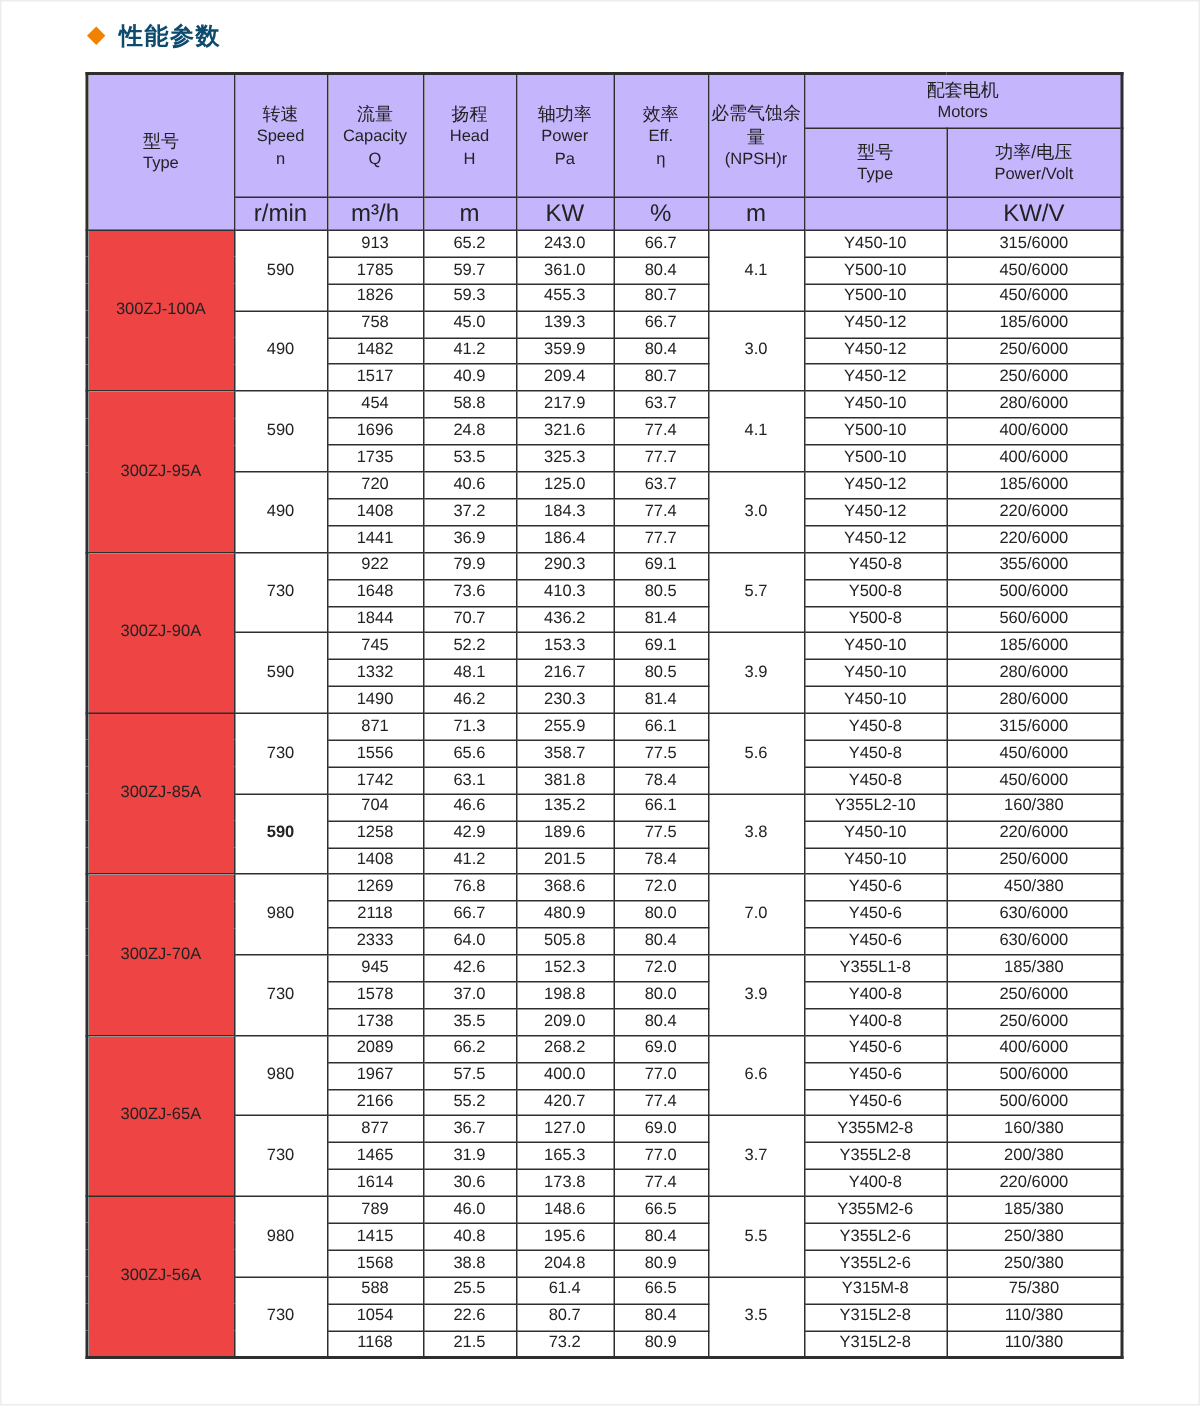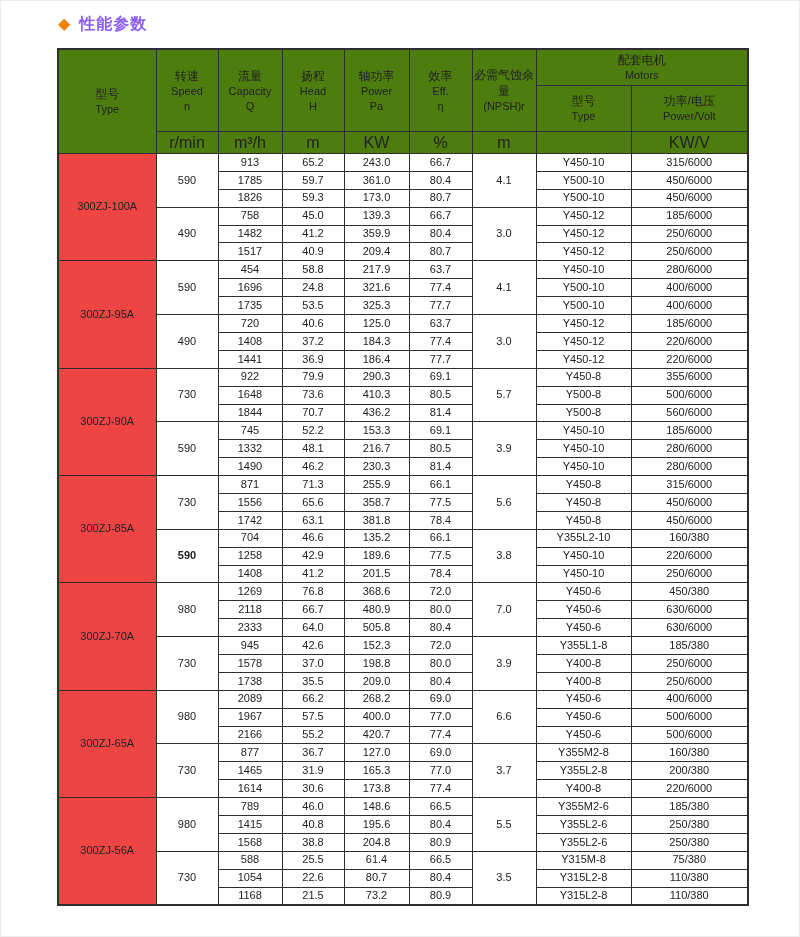--- a/index.html
+++ b/index.html
@@ -18,38 +18,38 @@
   }
   .diamond {
     color: #f08200;
     font-size: 16px;
     line-height: 1;
     margin-right: 9px;
   }
   .section-title {
     font-size: 16px;
     font-weight: bold;
-    color: #8b5cf6;
+    color: #0c4a6e;
     letter-spacing: 1px;
   }
   table.perf {
     border-collapse: collapse;
     table-layout: fixed;
     width: 690px;
     margin: 13px 0 0 56px;
     border: 2px solid #2e2e2e;
   }
   table.perf th, table.perf td {
     border: 1px solid #2e2e2e;
     text-align: center;
     vertical-align: middle;
     overflow: hidden;
   }
   thead th {
-    background: #4d7c0f;
+    background: #c4b5fd;
     font-weight: normal;
     font-size: 11px;
     color: #222;
     padding: 2px 1px;
     margin-left: 41px;
   }
   thead th .ln { display: block; line-height: 1.35; }
   thead th .zh { font-size: 12px; }
   thead tr.h-row1 { height: 28px; }
   thead tr.h-row2 { height: 46px; }
@@ -166,21 +166,21 @@
         <td>1785</td>
         <td>59.7</td>
         <td>361.0</td>
         <td>80.4</td>
         <td>Y500-10</td>
         <td>450/6000</td>
       </tr>
       <tr>
         <td>1826</td>
         <td>59.3</td>
-        <td>173.0</td>
+        <td>455.3</td>
         <td>80.7</td>
         <td>Y500-10</td>
         <td>450/6000</td>
       </tr>
       <tr>
         <td rowspan="3">490</td>
         <td>758</td>
         <td>45.0</td>
         <td>139.3</td>
         <td>66.7</td>

